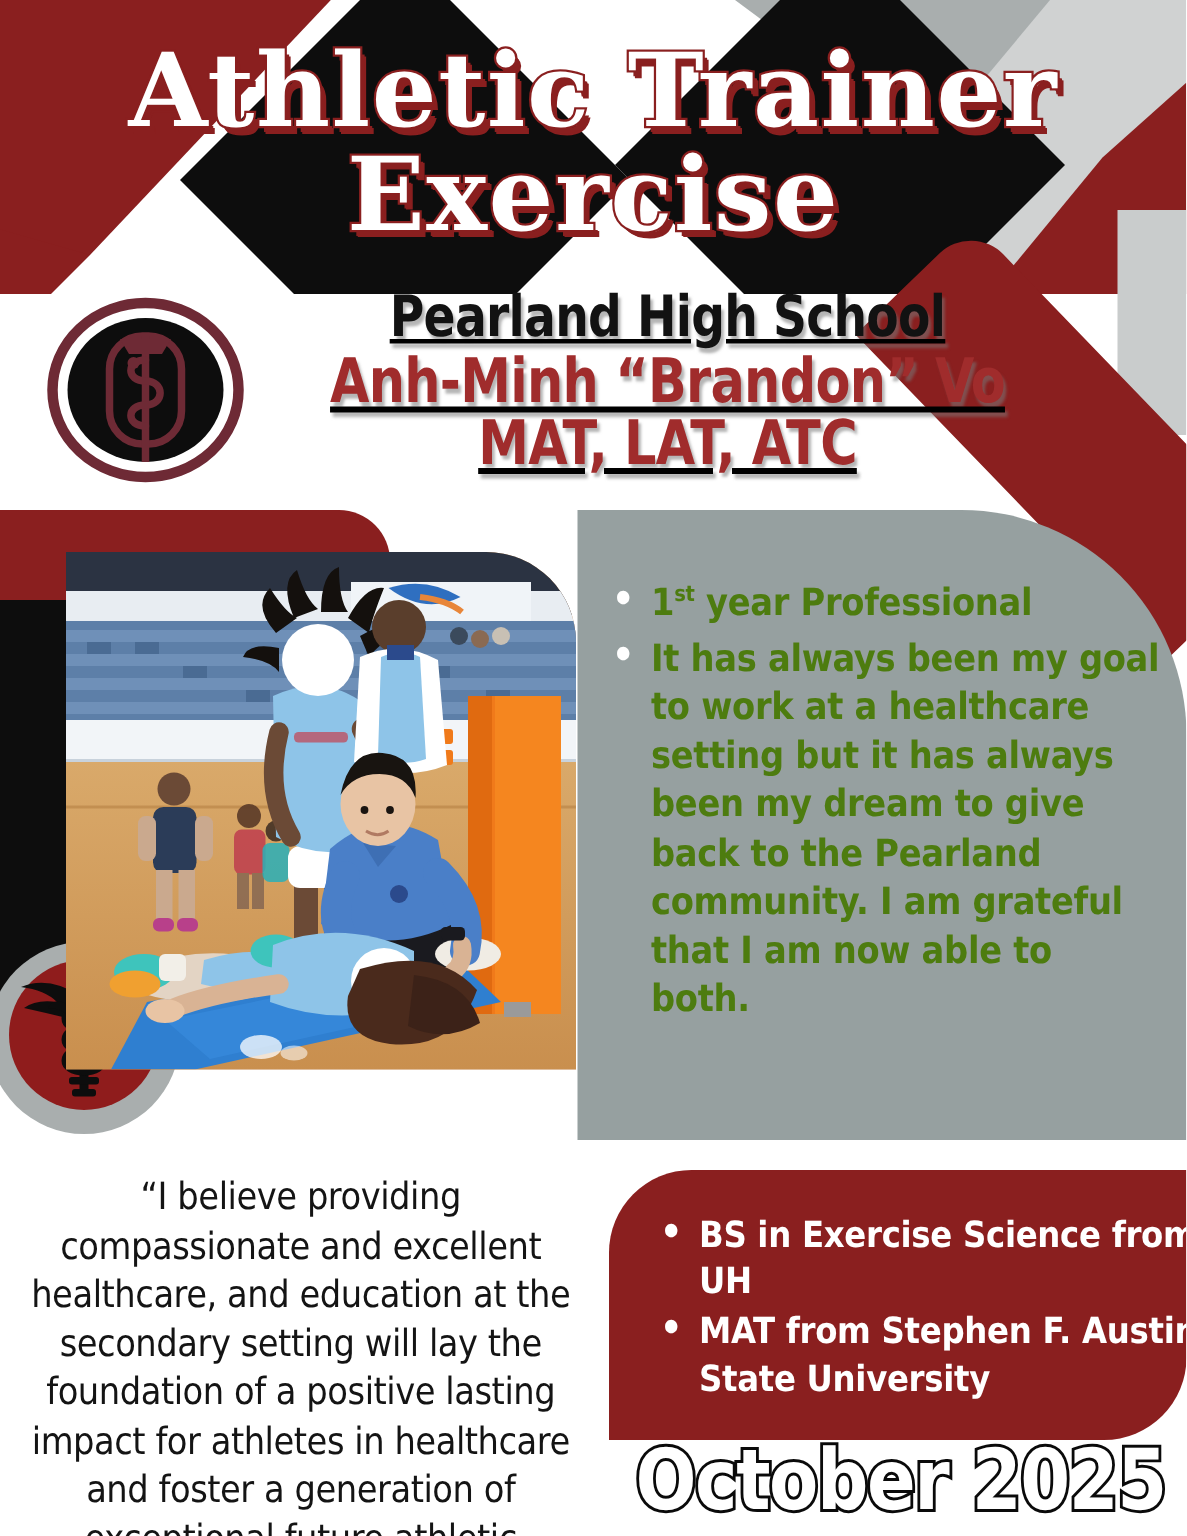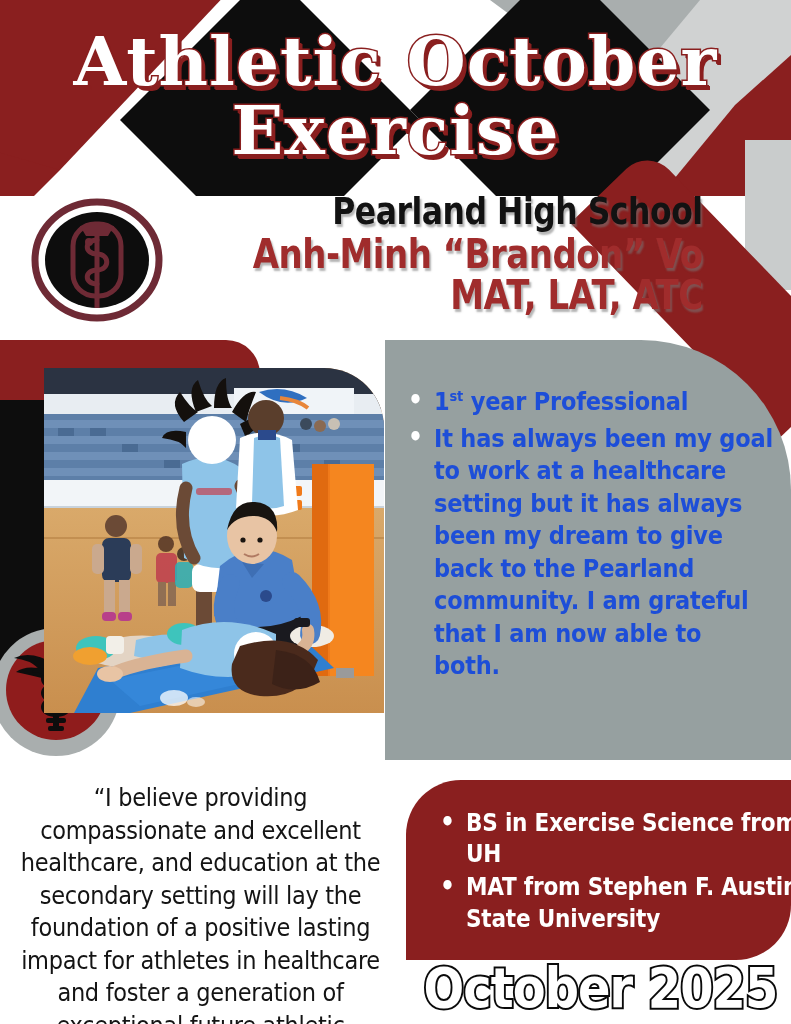--- a/index.html
+++ b/index.html
@@ -57,22 +57,23 @@
   .logo-mark {
     position: absolute;
     left: 30px; top: 196px;
     width: 135px; height: 128px;
     z-index: 14;
   }
   .school-block {
     position: absolute;
     left: 165px; top: 192px;
     width: 560px;
-    text-align: right;
+    text-align: center;
     z-index: 14;
+    text-decoration: underline;
   }
   .school-name {
     font-family: "DejaVu Sans Condensed", "Liberation Sans Narrow", "Liberation Sans", sans-serif;
     font-weight: bold;
     font-size: 38px;
     line-height: 1.02;
     color: #121212;
     text-shadow: 2px 3px 2px rgba(120,120,120,0.55);
     letter-spacing: -0.5px;
     transform: scaleX(0.92);
@@ -176,21 +177,21 @@
     margin: 0;
     padding: 0 0 0 36px;
     list-style: none;
   }
   .gray-list li {
     position: relative;
     font-family: "DejaVu Sans Condensed", "Liberation Sans Narrow", "Liberation Sans", sans-serif;
     font-weight: bold;
     font-size: 25px;
     line-height: 1.30;
-    color: #1d4ed8;
+    color: #4d7c0f;
     margin-bottom: 4px;
     letter-spacing: -0.2px;
   }
   .gray-list li::before {
     content: "\2022";
     position: absolute;
     left: -26px;
     top: -2px;
     font-size: 26px;
     color: #ffffff;
@@ -284,21 +285,21 @@
       <polygon points="-10,-10 230,-10 60,170 -10,170" fill="#8a1f1f"></polygon>
       <path d="M -10 150 L 60 170 L -10 240 Z" fill="#8a1f1f"></path>
 
       <polygon points="735,105 791,55 791,196 660,196" fill="#8a1f1f"></polygon>
 
       <polygon points="120,196 270,196 420,196 420,130 270,270 120,130" fill="#ffffff"></polygon>
     </svg>
   </div>
 
   <div class="title-wrap">
-    <div class="title-line l1">Athletic October</div>
+    <div class="title-line l1">Athletic Trainer</div>
     <div class="title-line l2">Exercise</div>
   </div>
 
   <div class="shape-gray-right-edge"></div>
   <div class="shape-maroon-right-band"></div>
   <div class="shape-maroon-left"></div>
   <div class="shape-black-left"></div>
   <div class="shape-gray-circle"></div>
 
   <div class="logo-mark">

